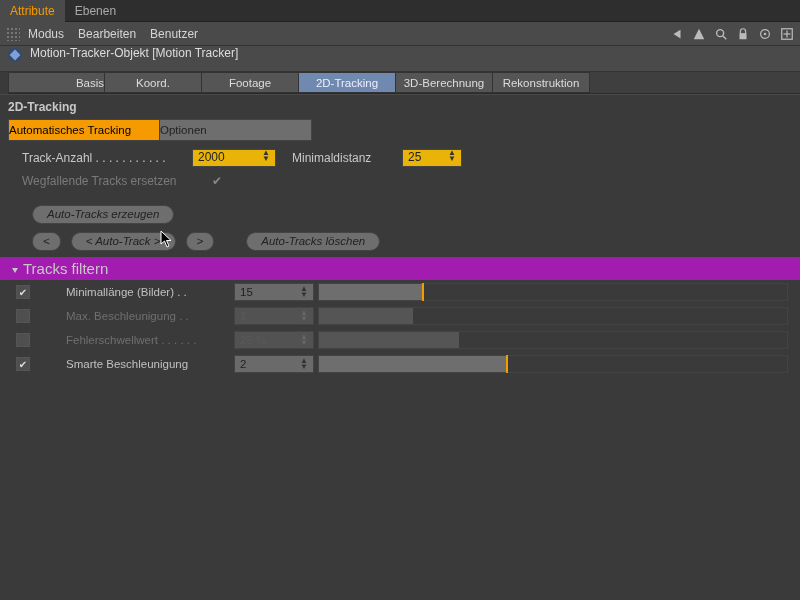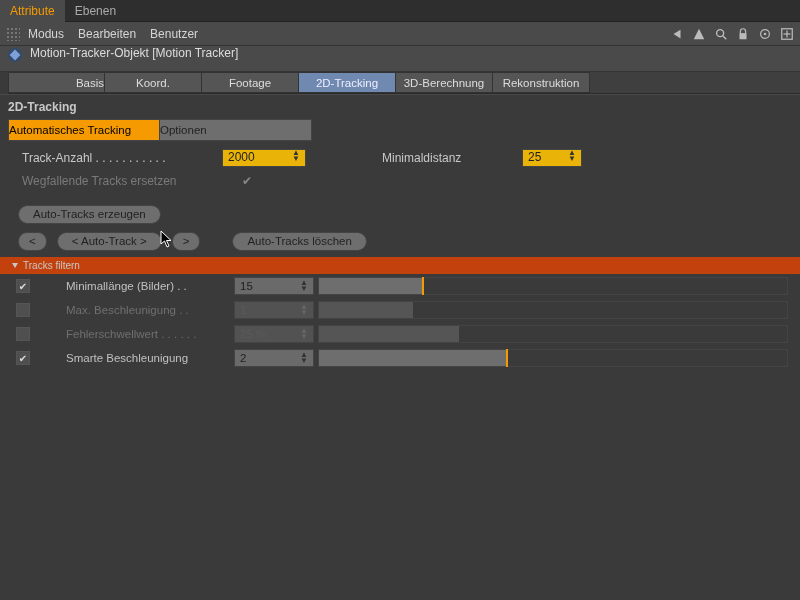--- a/index.html
+++ b/index.html
@@ -32,35 +32,35 @@
   .sechead { background: #3a3a3a; color: #c8c8c8; font-weight: bold; padding: 5px 8px; font-size: 12px; border-top: 1px solid #4a4a4a; }
 
   
   .subtabs { display: flex; height: 22px; margin: 0 8px 4px 8px; }
   .subtab { width: 152px; text-align: left; line-height: 21px; background: #6e6e6e; border: 1px solid #444; border-left: none; color: #222; cursor: pointer; font-size: 11.5px; }
   .subtab:first-child { border-left: 1px solid #444; }
   .subtab.active { background: #f59a00; color: #000; }
 
   
   .content { padding: 2px 16px 6px 22px; }
-  .row { display: flex; align-items: center; height: 22px; margin-bottom: 1px; gap: 30px; }
+  .row { display: flex; align-items: center; height: 22px; margin-bottom: 1px; }
   .label { width: 170px; color: #c8c8c8; white-space: nowrap; overflow: hidden; }
   .label.dim { color: #7a7a7a; }
   .numfield { width: 84px; height: 18px; background: #eab308; border: 1px solid #444; color: #222; padding: 0 5px; display: flex; justify-content: space-between; }
   .spin { font-size: 8px; line-height: 6px; color: #333; }
   .spacer { width: 16px; }
   .chkbox { width: 14px; height: 14px; border: 1px solid #555; background: #4f4f4f; margin-right: 8px; display: flex; align-items: center; justify-content: center; }
 
   
-  .pill-row { display: flex; gap: 10px; align-items: center; padding: 6px 16px 6px 18px; }
+  .pill-row { display: flex; gap: 10px; align-items: center; padding: 6px 16px 6px 32px; font-style: italic; }
   .pill { background: #6e6e6e; color: #222; border: 1px solid #444; border-radius: 10px; height: 19px; padding: 0 14px; line-height: 17px; cursor: pointer; font-size: 11.5px; }
   .pill.small { padding: 0 10px; border-radius: 9px; }
 
   
-  .group-head { background: #c2410c; color: #c8c8c8; padding: 3px 8px 3px 12px; font-size: 10px; }
+  .group-head { background: #a21caf; color: #c8c8c8; padding: 3px 8px 3px 12px; font-size: 15px; }
   .group-head .tri { display: inline-block; width: 0; height: 0; border-left: 3.5px solid transparent; border-right: 3.5px solid transparent; border-top: 5px solid #c8c8c8; margin-right: 5px; vertical-align: 1px; }
 
   
   .filter-rows { padding: 0 12px 6px 16px; }
   .frow { display: flex; align-items: center; height: 24px; }
   .frow .chkbox { flex: 0 0 14px; }
   .flabel { flex: 0 0 168px; white-space: nowrap; font-size: 11.5px; }
   .flabel.dim { color: #6f6f6f; }
   .fnum { flex: 0 0 80px; height: 18px; background: #6a6a6a; border: 1px solid #444; color: #222; padding: 0 5px; display: flex; align-items: center; justify-content: space-between; margin-right: 4px; font-size: 11.5px; }
   .fnum.dim { background: #525252; color: #5a5a5a; }

